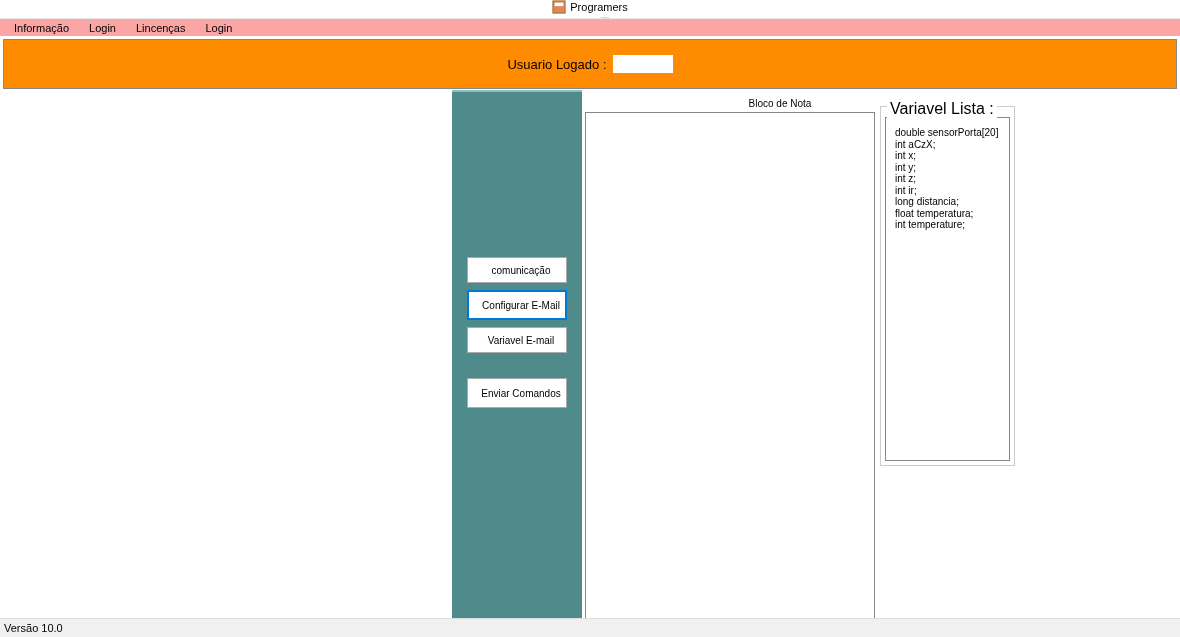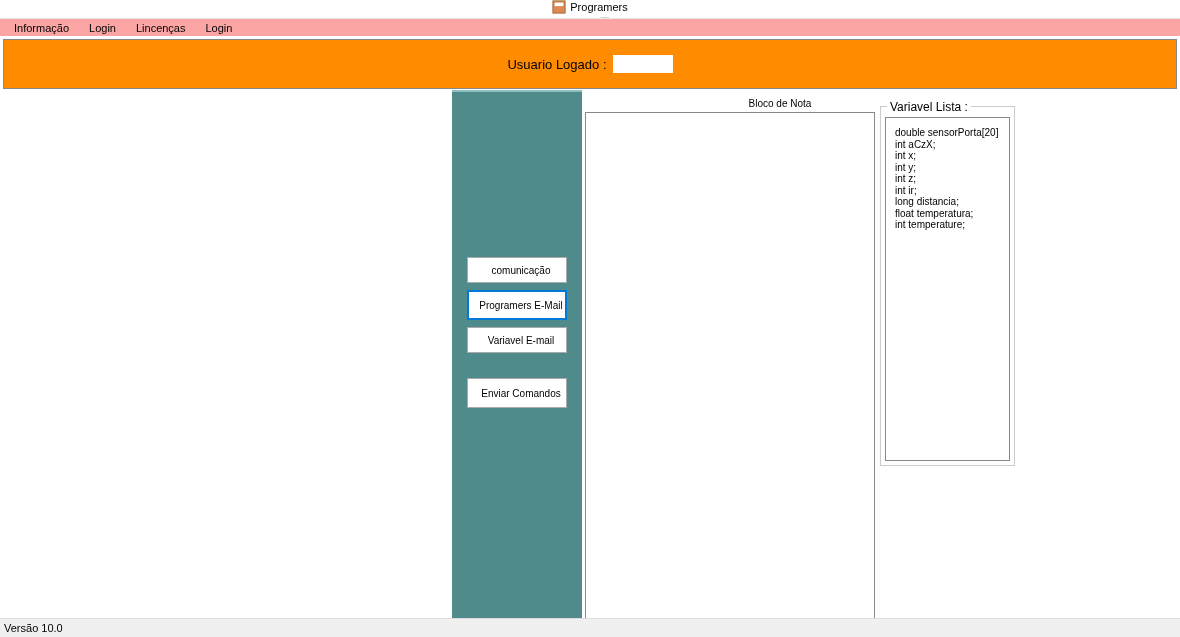--- a/index.html
+++ b/index.html
@@ -177,21 +177,21 @@
       height: 360px;
       border: 1px solid #ccc;
       padding: 10px 4px 4px 4px;
     }
     .groupbox-title {
       position: absolute;
       top: -7px;
       left: 6px;
       background: #fff;
       padding: 0 3px;
-      font-size: 12px;
+      font-size: 16px;
       color: #000;
     }
     .variable-list {
       width: 100%;
       height: 100%;
       border: 1px solid #888;
       background: #fff;
       font-size: 10px;
       color: #000;
       padding: 9px;
@@ -258,21 +258,21 @@
 
 <div class="content">
 
   <div class="orange-bar">
     <span class="orange-label">Usuario Logado :</span>
     <input class="orange-input" type="text" value="" style="">
   </div>
 
   <div class="teal-panel">
     <button class="teal-btn">comunicação</button>
-    <button class="teal-btn active">Programers E-Mail</button>
+    <button class="teal-btn active">Configurar E-Mail</button>
     <button class="teal-btn">Variavel E-mail</button>
     <button class="teal-btn tall">Enviar Comandos</button>
   </div>
 
   <div class="bloco-header">Bloco de Nota</div>
   <textarea class="bloco-textarea" style=""></textarea>
 
   <div class="groupbox">
     <span class="groupbox-title">Variavel Lista :</span>
     <div class="variable-list">double sensorPorta[20]

